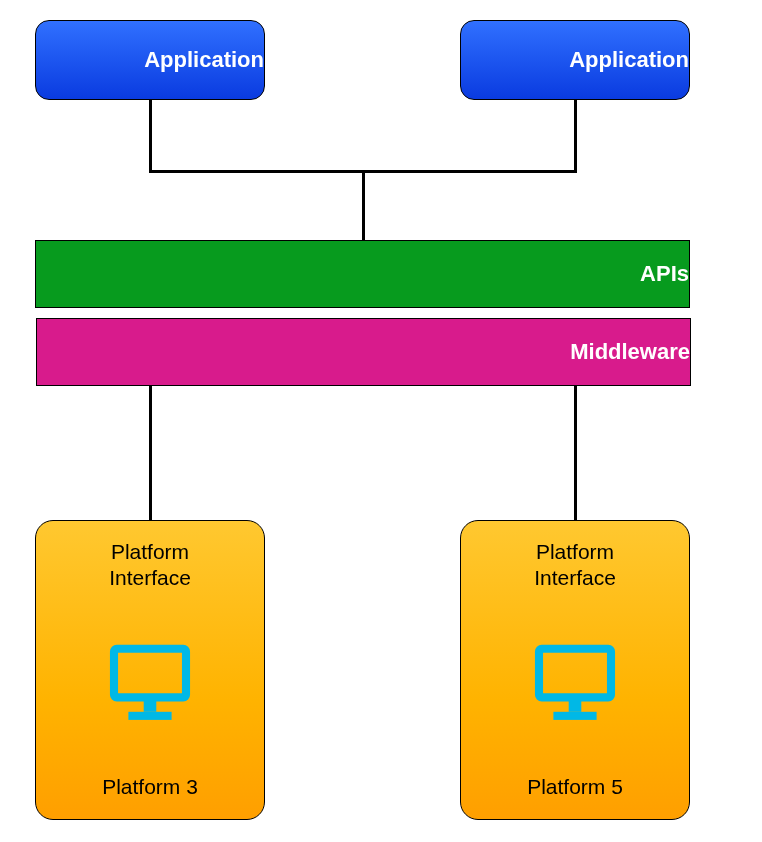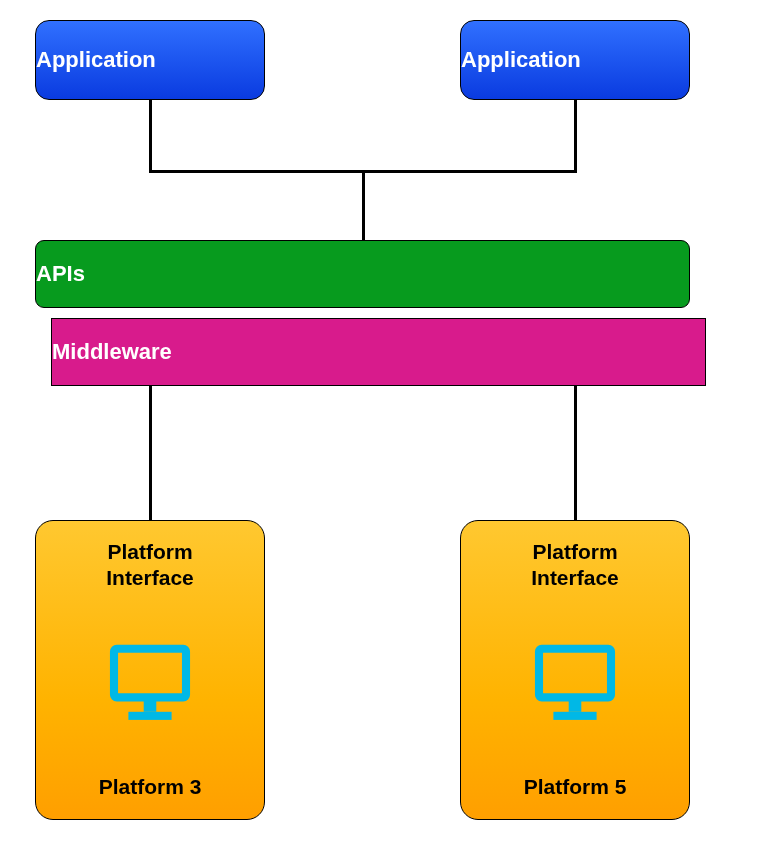--- a/index.html
+++ b/index.html
@@ -7,61 +7,60 @@
     width: 762px;
     height: 842px;
     position: relative;
     font-family: Arial, Helvetica, sans-serif;
     background: #fff;
   }
   .box {
     position: absolute;
     display: flex;
     align-items: center;
-    justify-content: flex-start;
+    justify-content: flex-end;
     border: 1px solid #000;
   }
   .app-box {
     width: 230px;
     height: 80px;
     background: linear-gradient(to bottom, #3070ff 0%, #0a3be0 100%);
     color: #fff;
     font-weight: bold;
     font-size: 22px;
     border-radius: 14px;
   }
   .app-left { left: 35px; top: 20px; }
   .app-right { left: 460px; top: 20px; }
   .apis-box {
     left: 35px; top: 240px;
     width: 655px; height: 68px;
     background: #079b1e;
     color: #fff;
     font-weight: bold;
     font-size: 22px;
-    border-radius: 9px;
   }
   .middleware-box {
-    left: 51px; top: 318px;
+    left: 36px; top: 318px;
     width: 655px; height: 68px;
     background: #d81b8c;
     color: #fff;
     font-weight: bold;
     font-size: 22px;
   }
   .platform-box {
     width: 230px;
     height: 300px;
     background: linear-gradient(to bottom, #ffc830 0%, #ffb300 60%, #ff9f00 100%);
     border-radius: 18px;
     flex-direction: column;
     justify-content: space-between;
     padding: 18px 10px 20px 10px;
     color: #000;
-    font-weight: bold;
+    font-weight: normal;
     font-size: 21px;
     text-align: center;
   }
   .platform-left { left: 35px; top: 520px; }
   .platform-right { left: 460px; top: 520px; }
   .platform-title { line-height: 1.25; }
   .platform-name { }
   .monitor-icon { width: 94px; height: 90px; }
   .conn {
     position: absolute;

